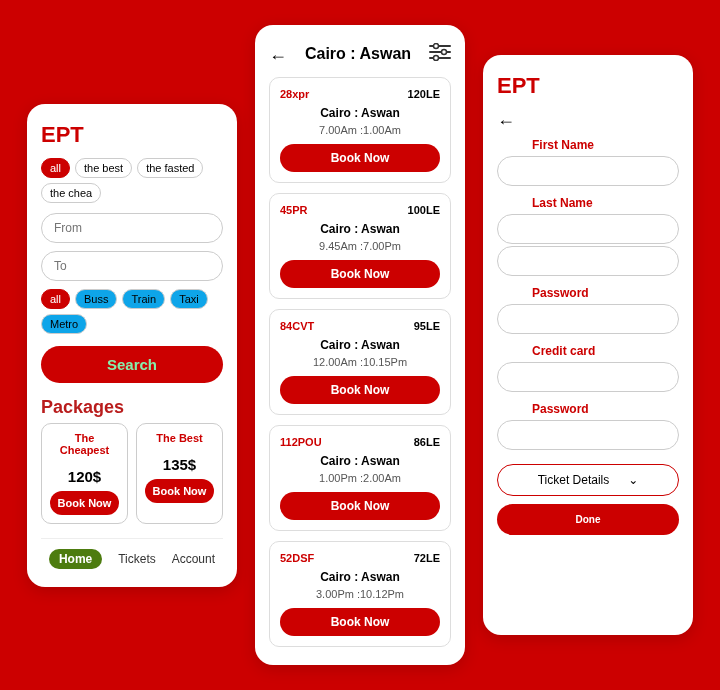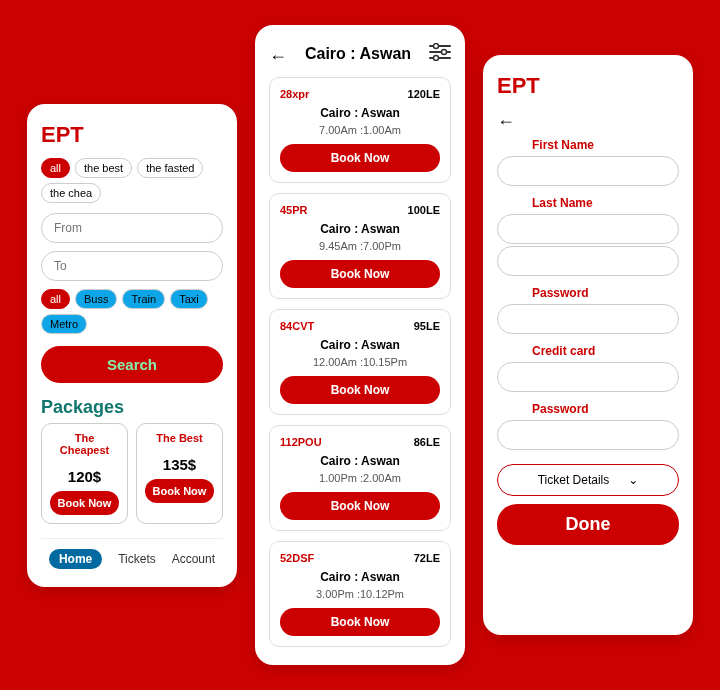--- a/index.html
+++ b/index.html
@@ -96,21 +96,21 @@
       border: none;
       border-radius: 20px;
       padding: 10px;
       font-size: 15px;
       font-weight: bold;
       cursor: pointer;
       margin-bottom: 14px;
     }
 
     .packages-title {
-      color: #0f766e;
+      color: #b91c1c;
       font-weight: 900;
       font-size: 18px;
       margin-bottom: 5px;
     }
 
     .packages-row {
       display: flex;
       gap: 8px;
       margin-bottom: 14px;
     }
@@ -158,21 +158,21 @@
 
     .nav-item {
       font-size: 12px;
       cursor: pointer;
       color: #333;
     }
 
     .nav-item.active {
       color: #CC0000;
       font-weight: bold;
-      background: #0369a1;
+      background: #4d7c0f;
       color: #fff;
       border-radius: 12px;
       padding: 3px 10px;
     }
 
     
     .card2 {
       width: 210px;
       max-height: 640px;
       overflow: hidden;
@@ -294,21 +294,21 @@
       gap: 19px;
     }
 
     .done-btn {
       width: 100%;
       background: #CC0000;
       color: #fff;
       border: none;
       border-radius: 20px;
       padding: 10px;
-      font-size: 18px;
+      font-size: 10px;
       font-weight: bold;
       cursor: pointer;
     }
 
     .back-row {
       margin-bottom: 8px;
     }
   </style>
 </head>
 <body>

